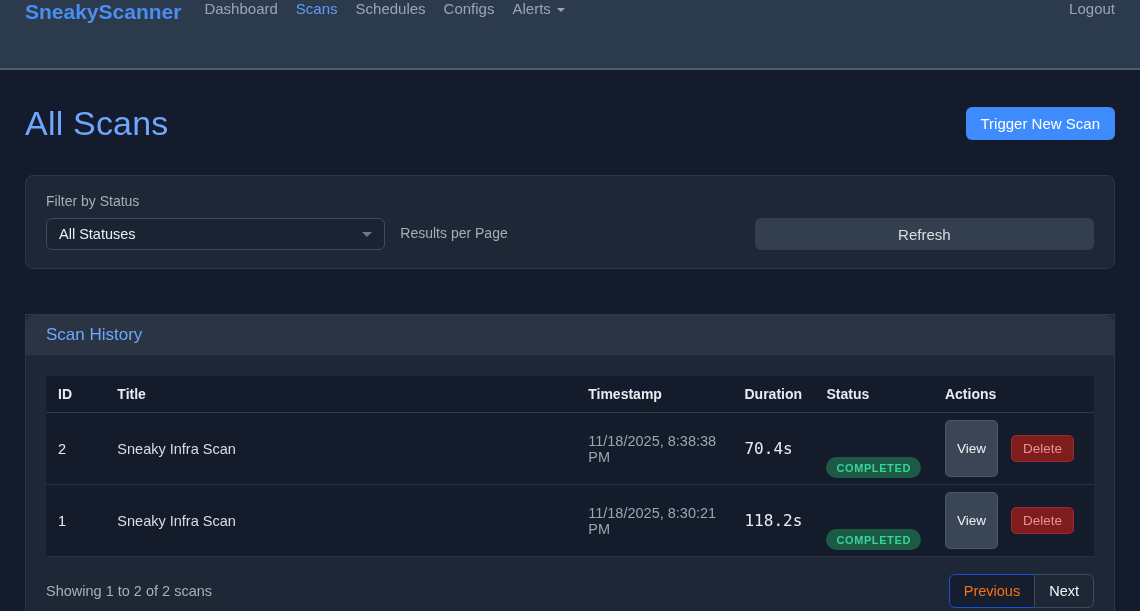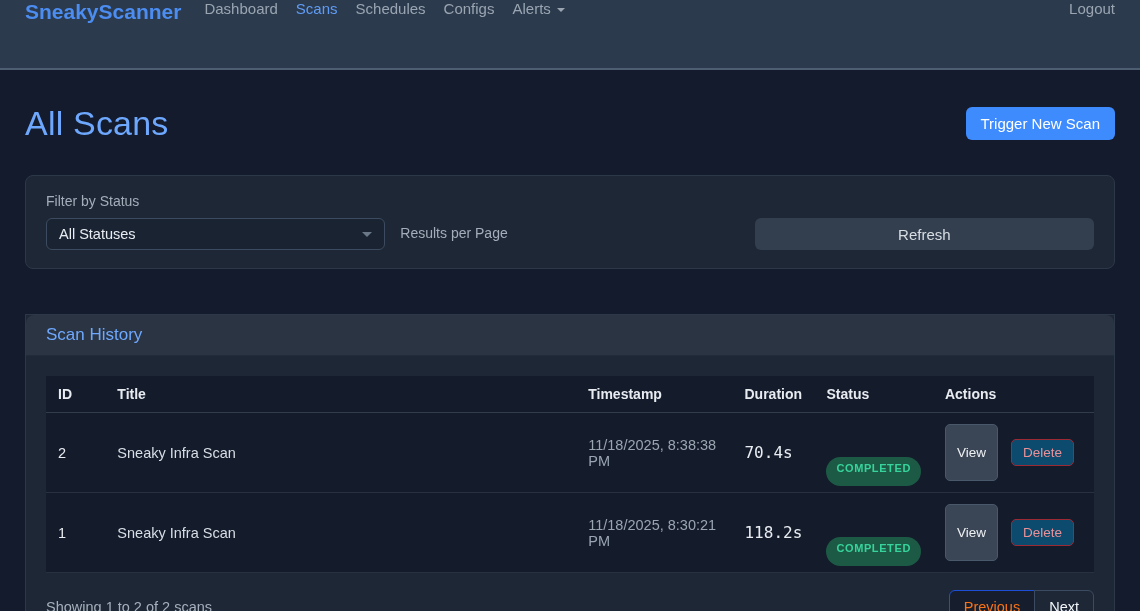--- a/index.html
+++ b/index.html
@@ -53,24 +53,24 @@
 
   table { width:100%; border-collapse:collapse; background:#141b2b; }
   th { text-align:left; font-size:14px; font-weight:bold; color:#e8ecf1; padding:10px 12px;
        border-bottom:1px solid #313c4c; }
   td { font-size:14.5px; padding:6px 12px; border-bottom:1px solid #27313f; height:45px; vertical-align:middle; }
   .cell-id { color:#e9edf2; }
   .cell-title { color:#d8dee5; }
   .cell-timestamp { color:#9aa5b2; }
   .cell-duration { font-family:"DejaVu Sans Mono","Liberation Mono",monospace; font-size:16px; color:#e9edf2; }
   .badge { display:inline-block; background:#1d5a45; color:#36d49c; font-size:11px; font-weight:bold;
-           letter-spacing:.6px; padding:5px 10px 12px; border-radius:999px;margin-top:38px; }
+           letter-spacing:.6px; padding:5px 10px 4px; border-radius:999px;margin-top:38px; }
   .btn-view { background:#3a4655; border:1px solid #49586a; color:#eef1f4; font-size:13.5px;
               padding:20px 11px; border-radius:5px; cursor:pointer; font-family:inherit; }
-  .btn-delete { background:#0c4a6e; border:1px solid #9b2a34; color:#ea9198; font-size:13.5px;
+  .btn-delete { background:#7f1d1d; border:1px solid #9b2a34; color:#ea9198; font-size:13.5px;
                 padding:5px 11px; border-radius:5px; cursor:pointer; margin-left:9px; font-family:inherit; }
 
   .table-footer { display:flex; align-items:center; justify-content:space-between; margin-top:17px; }
   .summary-text { font-size:14.5px; color:#a6b0bc; }
   .pagination { display:flex; }
   .page-btn { font-size:14.5px; padding:8px 14px; cursor:pointer; font-family:inherit; }
   .page-btn.prev { background:#161e2d; color:#f97316; border:1px solid #1d4ed8;
                    border-radius:6px 0 0 6px; }
   .page-btn.next { background:#1e2736; color:#f2f5f8; border:1px solid #3c4b5f;
                    border-radius:0 6px 6px 0; margin-left:-1px; }

